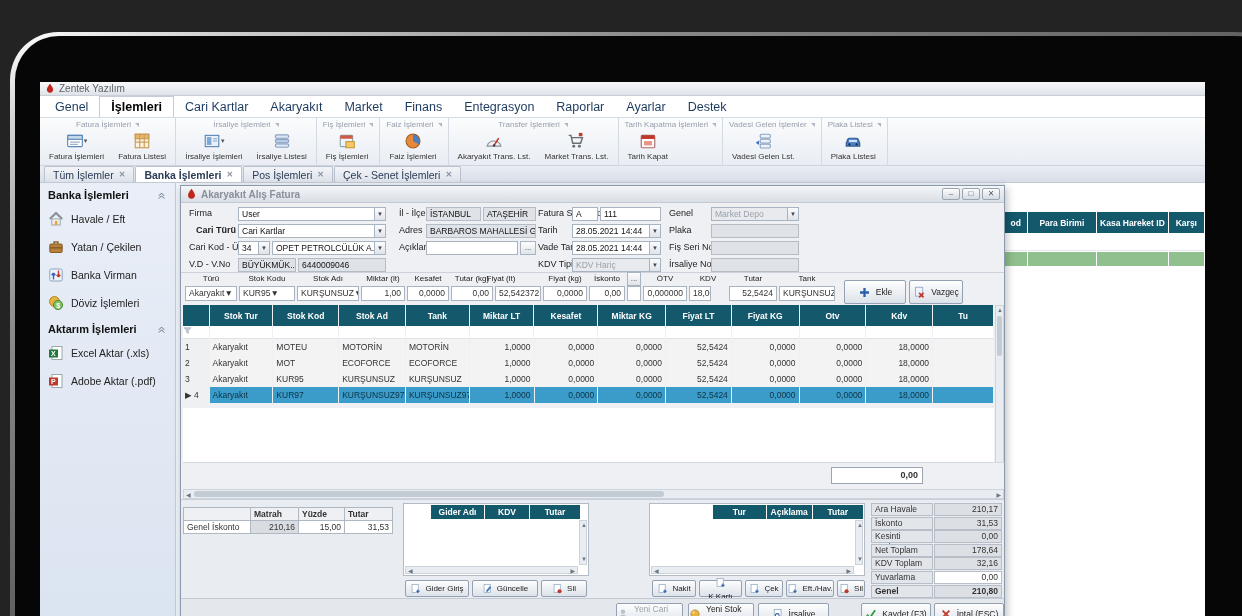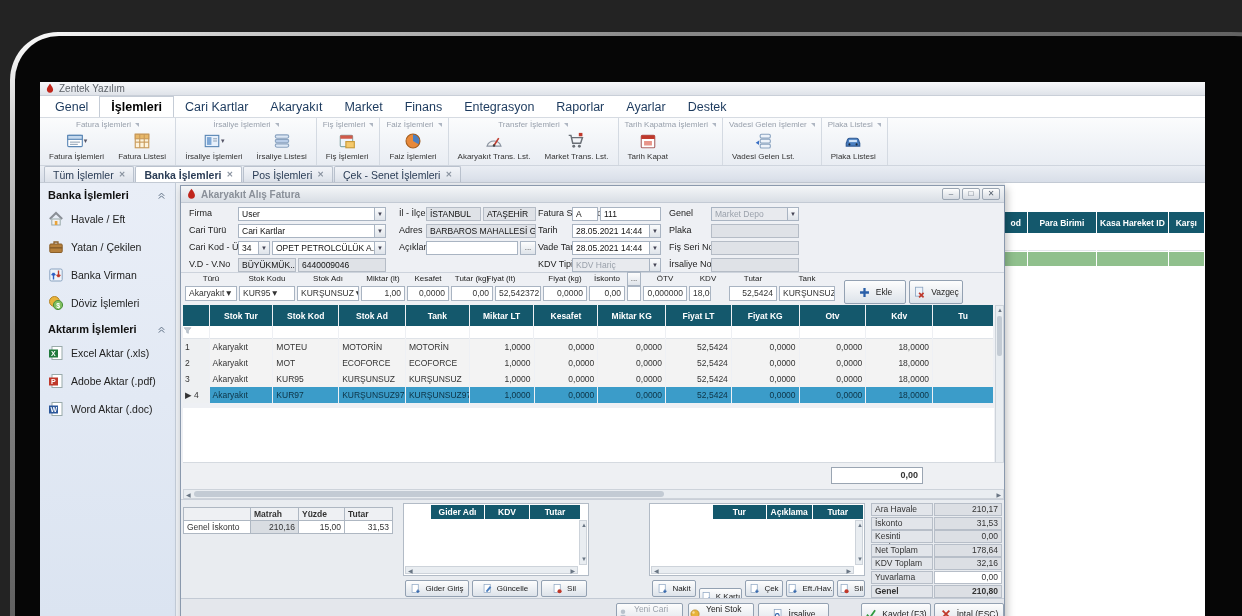--- a/index.html
+++ b/index.html
@@ -444,30 +444,20 @@
           <div class="sb-item">
             <span style="display: inline-flex; line-height: 0;">
               <svg width="16" height="16" viewBox="0 0 16 16">
                 <rect x="4" y="1.5" width="10" height="13" fill="#fff" stroke="#9aa"></rect>
                 <rect x="1" y="4.5" width="9" height="8" fill="#c0392b"></rect>
                 <text x="3" y="10.8" font-size="7" fill="#fff" font-family="sans-serif" font-weight="bold">P</text>
               </svg>
             </span>
             <span>Adobe Aktar (.pdf)</span>
           </div>
-          <div class="sb-item">
-            <span style="display: inline-flex; line-height: 0;">
-              <svg width="16" height="16" viewBox="0 0 16 16">
-                <rect x="4" y="1.5" width="10" height="13" fill="#fff" stroke="#9aa"></rect>
-                <rect x="1" y="4.5" width="9" height="8" fill="#2b579a"></rect>
-                <text x="2.6" y="10.8" font-size="7" fill="#fff" font-family="sans-serif" font-weight="bold">W</text>
-              </svg>
-            </span>
-            <span>Word Aktar (.doc)</span>
-          </div>
         </div>
       <div class="bgtable" id="bgtable">
           <div class="bg-header">
             <div class="cell" style="width: 22px;">od</div>
             <div class="cell" style="width: 70px;">Para Birimi</div>
             <div class="cell" style="width: 72px;">Kasa Hareket ID</div>
             <div class="cell" style="width: 36px;">Karşı</div>
           </div>
           <div class="bg-row" style="top: 51px; height: 17px;">
             <div class="cell" style="width: 22px; background: rgb(255, 255, 255); border-bottom: 1px solid rgb(227, 230, 234);"></div>
@@ -492,21 +482,21 @@
           <span class="t">Akaryakıt Alış Fatura</span>
           <span class="winbtns">
             <span class="winbtn">–</span>
             <span class="winbtn">□</span>
             <span class="winbtn">✕</span>
           </span>
         </div>
         <div class="form-area" id="formarea">
             <div class="flabel" style="left: 8px; top: 4px;">Firma</div>
             <div class="fbox" style="left: 57px; top: 4px; width: 148px; padding-right: 13px;">User<span class="arrow">▼</span></div>
-            <div class="flabel" style="left: 8px; top: 21px;">Cari Türü</div>
+            <div class="flabel" style="left: 15px; top: 21px; font-weight: bold;">Cari Türü</div>
             <div class="fbox" style="left: 57px; top: 21px; width: 148px; padding-right: 13px;">Cari Kartlar<span class="arrow">▼</span></div>
             <div class="flabel" style="left: 8px; top: 38px;">Cari Kod - Ünvan</div>
             <div class="fbox" style="left: 57px; top: 38px; width: 32px; padding-right: 13px;">34<span class="arrow">▼</span></div>
             <div class="fbox" style="left: 91px; top: 38px; width: 114px; padding-right: 13px;">OPET PETROLCÜLÜK A.Ş<span class="arrow">▼</span></div>
             <div class="flabel" style="left: 8px; top: 55px;">V.D - V.No</div>
             <div class="fbox ro" style="left: 57px; top: 55px; width: 58px;">BÜYÜKMÜK...</div>
             <div class="fbox ro" style="left: 117px; top: 55px; width: 88px;">6440009046</div>
             <div class="flabel" style="left: 218px; top: 4px;">İl - İlçe</div>
             <div class="fbox ro" style="left: 245px; top: 4px; width: 55px;">İSTANBUL</div>
             <div class="fbox ro" style="left: 302px; top: 4px; width: 53px;">ATAŞEHİR</div>
@@ -760,21 +750,21 @@
             </div>
             <div class="pbtn" style="left: 471px; top: 80px; width: 44px;">
               <span style="display: inline-flex; line-height: 0;">
                 <svg width="11" height="11" viewBox="0 0 16 16">
                   <rect x="3" y="2" width="9" height="12" fill="#fff" stroke="#8aa3c0"></rect>
                   <path d="M11.5 9.5 v5 M9 12 h5" stroke="#2a5fa8" stroke-width="1.6"></path>
                 </svg>
               </span>
               <span>Nakit</span>
             </div>
-            <div class="pbtn" style="left: 518px; top: 88px; width: 43px;">
+            <div class="pbtn" style="left: 518px; top: 80px; width: 43px; flex-direction: column;">
               <span style="display: inline-flex; line-height: 0;">
                 <svg width="11" height="11" viewBox="0 0 16 16">
                   <rect x="3" y="2" width="9" height="12" fill="#fff" stroke="#8aa3c0"></rect>
                   <path d="M11.5 9.5 v5 M9 12 h5" stroke="#2a5fa8" stroke-width="1.6"></path>
                 </svg>
               </span>
               <span>K.Kartı</span>
             </div>
             <div class="pbtn" style="left: 564px; top: 80px; width: 38px;">
               <span style="display: inline-flex; line-height: 0;">

